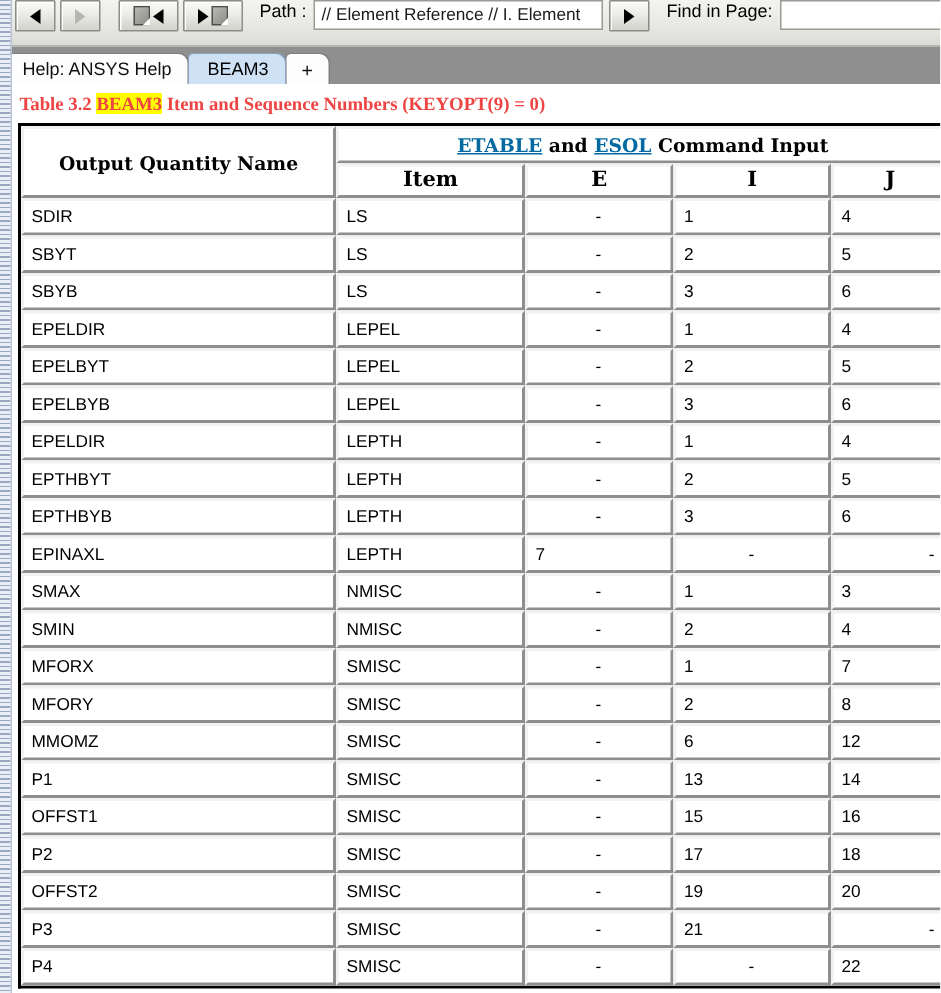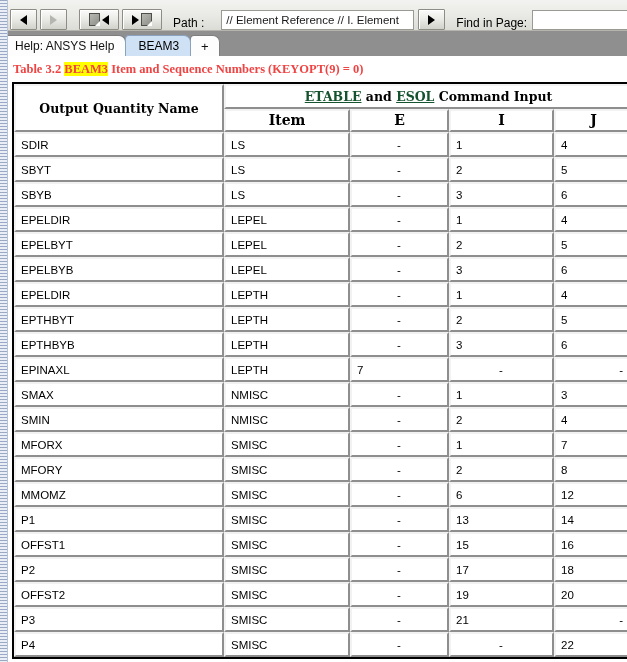--- a/index.html
+++ b/index.html
@@ -35,21 +35,21 @@
   
   .toolbar {
     position: absolute;
     left: 0; top: 0;
     width: 627px;
     height: 31px;
     background: linear-gradient(to bottom, #f3f3f1 0%, #e8e8e4 55%, #dcdcd7 100%);
     border-bottom: 1px solid #b5b5ae;
     box-sizing: border-box;
     display: flex;
-    align-items: flex-end;
+    align-items: flex-start;
     padding-left: 10px;
   }
 
   .tb-btn {
     width: 27px;
     height: 21px;
     margin-right: 3px;
     background: linear-gradient(to bottom, #fbfbfa 0%, #eaeae6 48%, #d2d2cc 100%);
     border: 1px solid #8d8d86;
     border-radius: 1px;
@@ -104,21 +104,20 @@
     background: #ffffff;
     border: 1px solid #9a9a94;
     box-sizing: border-box;
     font-size: 11.5px;
     color: #1a1a1a;
     line-height: 18px;
     padding-left: 4px;
     overflow: hidden;
     white-space: nowrap;
     font-family: "Liberation Sans", sans-serif;
-    margin-left: 12px;
   }
 
   .find-field {
     height: 20px;
     flex: 1;
     min-width: 10px;
     background: #ffffff;
     border: 1px solid #9a9a94;
     border-right: none;
     box-sizing: border-box;
@@ -221,21 +220,21 @@
   }
   th.hdr-sub {
     height: 20px;
     text-align: center;
     font-family: "DejaVu Serif", "Liberation Serif", serif;
     font-weight: bold;
     font-size: 14px;
     color: #000;
   }
   a.doclink {
-    color: #14532d;
+    color: #0369a1;
     text-decoration: underline;
     cursor: pointer;
     margin-top: 33px;
   }
 
   td.cell {
     height: 25px;
     font-family: "Liberation Sans", sans-serif;
     font-size: 11.5px;
     color: #000;

